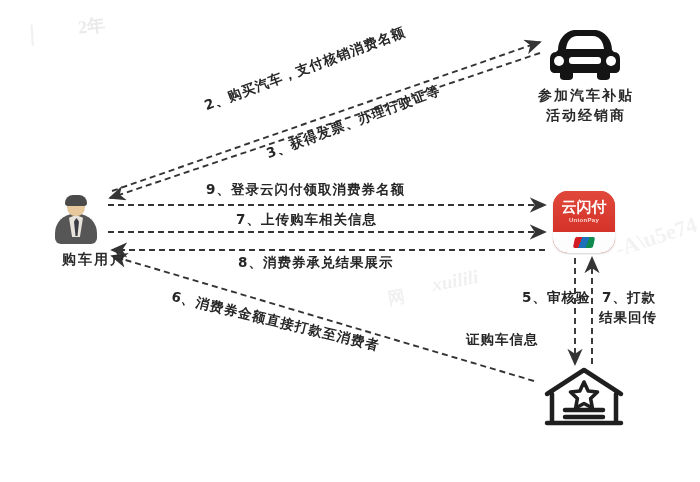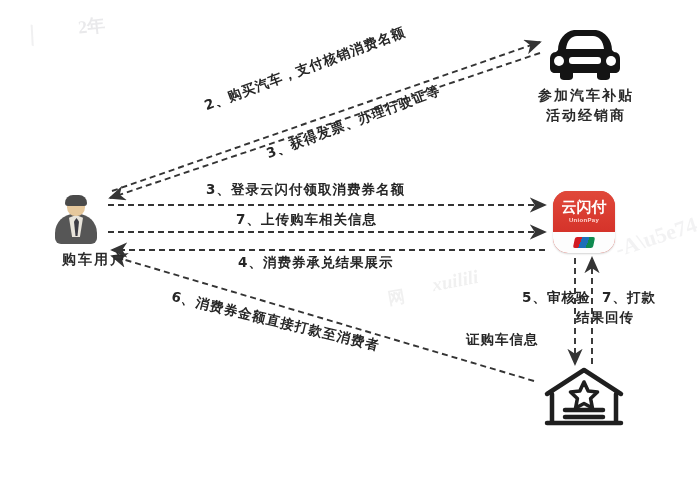--- a/index.html
+++ b/index.html
@@ -210,27 +210,27 @@
       <path d="M20,49 L58,49"></path>
       <path d="M39,14 L43.2,23 L52.5,24 L45.6,30.5 L47.4,40 L39,35.5
                L30.6,40 L32.4,30.5 L25.5,24 L34.8,23 Z" stroke-width="3.6"></path>
     </g>
   </svg>
 
   <div class="lbl flowtxt rot-up" style="left:208px; top:96px;">2、购买汽车，支付核销消费名额</div>
 
   <div class="lbl flowtxt rot-up" style="left:270px; top:144px;">3、获得发票、办理行驶证等</div>
 
-  <div class="lbl flowtxt" style="left:206px; top:180px;">3、登录云闪付领取消费券名额</div>
+  <div class="lbl flowtxt" style="left:206px; top:180px;">9、登录云闪付领取消费券名额</div>
 
   <div class="lbl flowtxt" style="left:236px; top:210px;">7、上传购车相关信息</div>
 
-  <div class="lbl flowtxt" style="left:238px; top:253px;">4、消费券承兑结果展示</div>
+  <div class="lbl flowtxt" style="left:238px; top:253px;">8、消费券承兑结果展示</div>
 
   <div class="lbl flowtxt rot-dn" style="left:174px; top:287px;">6、消费券金额直接打款至消费者</div>
 
   <div class="lbl flowtxt" style="left:474px; top:288px;margin-left:48px;">5、审核验</div>
   <div class="lbl flowtxt" style="left:466px; top:308px;margin-top:22px;">证购车信息</div>
 
   <div class="lbl flowtxt" style="left:602px; top:288px;text-align:right;">7、打款</div>
-  <div class="lbl flowtxt" style="left:576px; top:308px;text-align:center;">结果回传</div>
+  <div class="lbl flowtxt" style="left:599px; top:308px;text-align:center;">结果回传</div>
 
 </div>
 
 </body></html>

